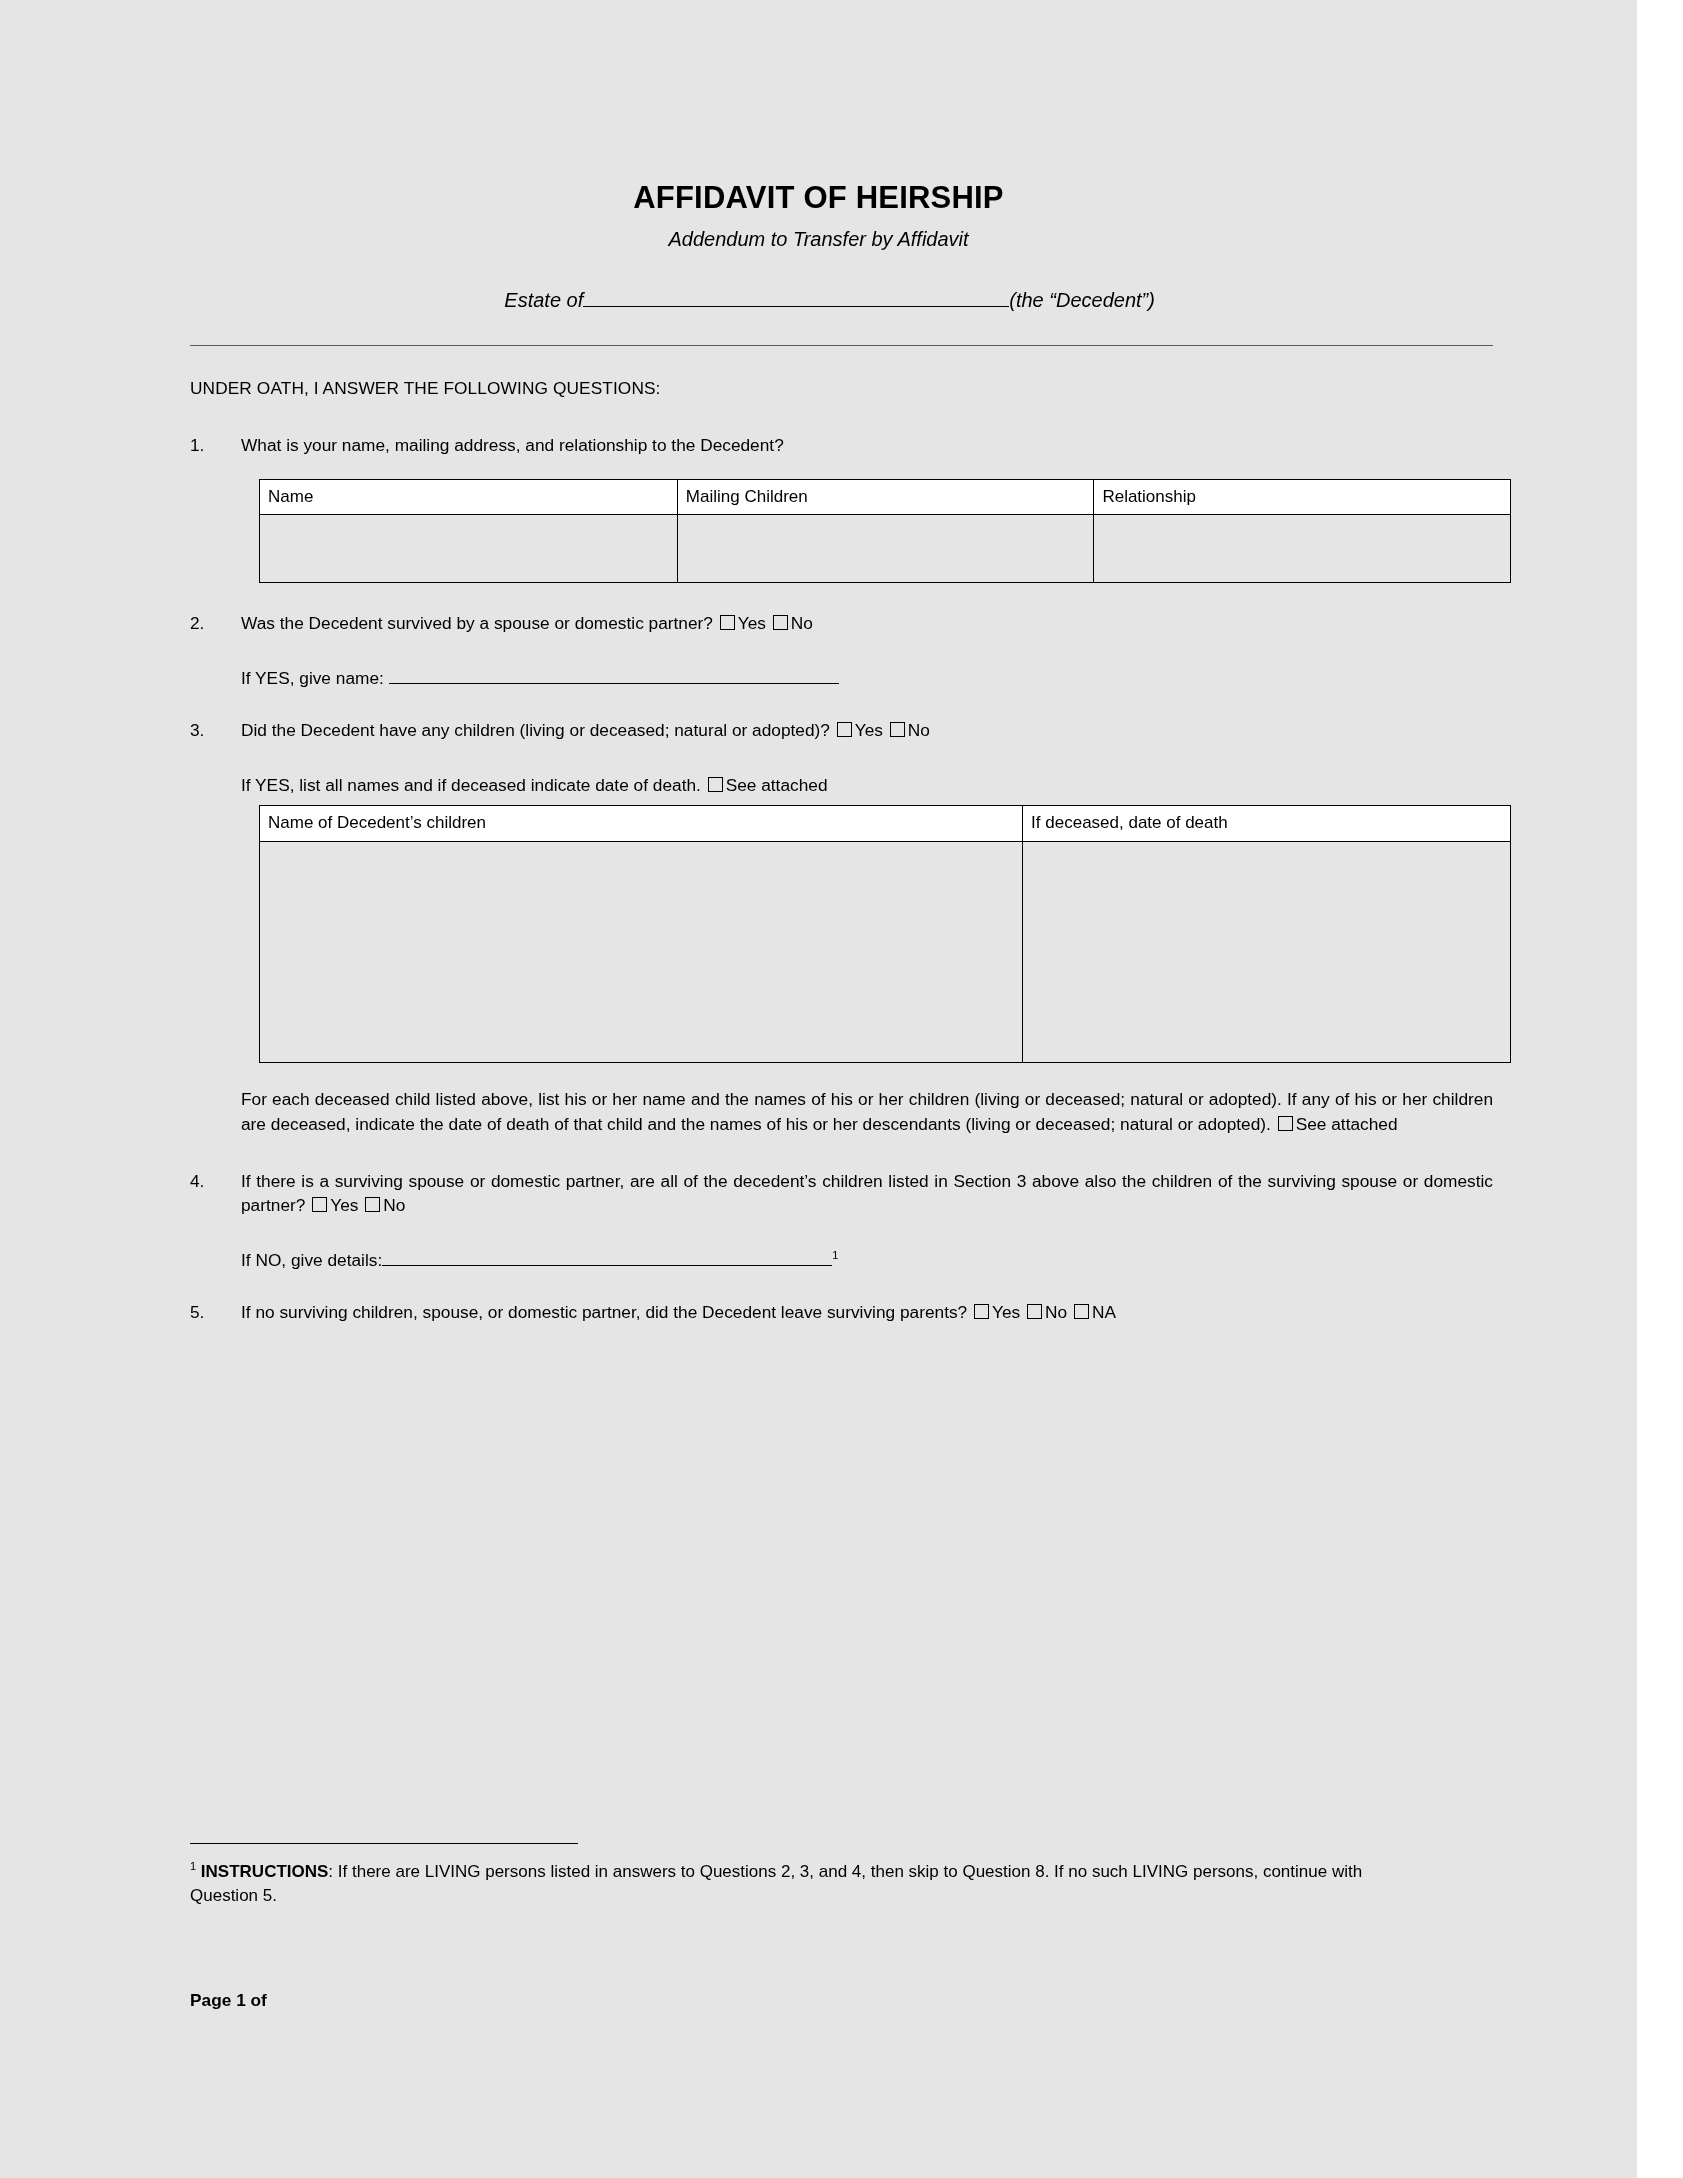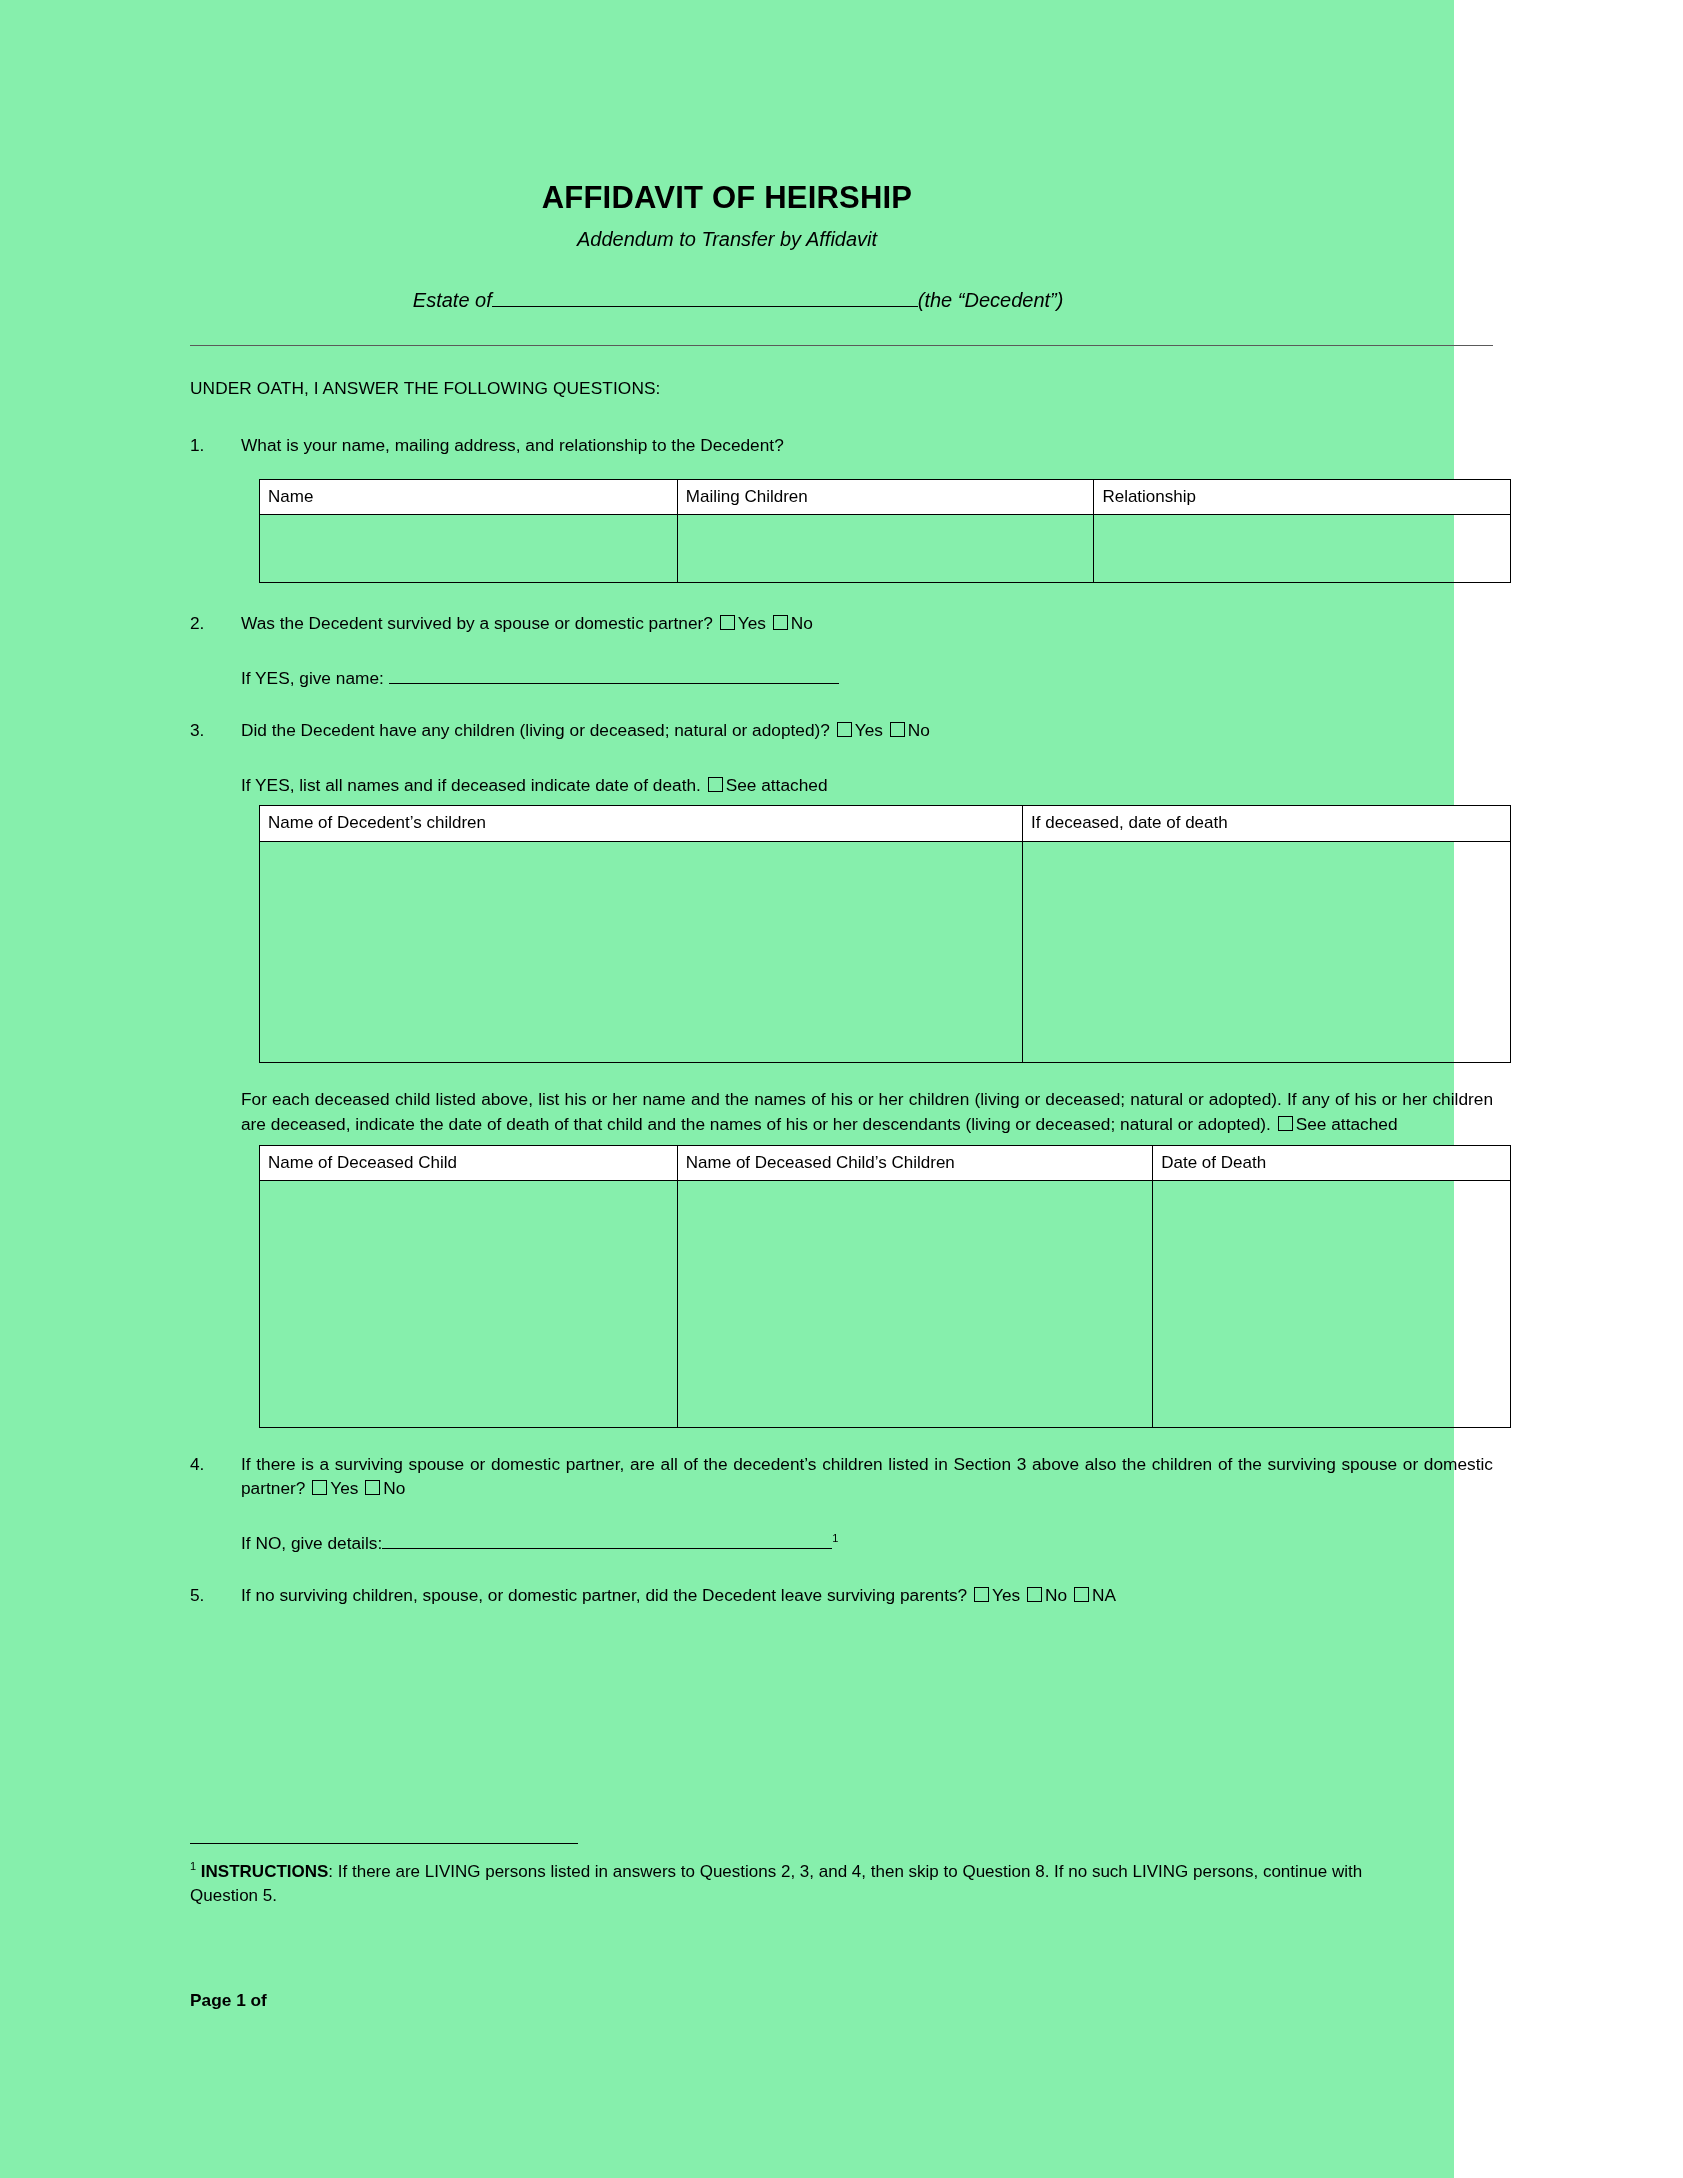--- a/index.html
+++ b/index.html
@@ -11,23 +11,23 @@
     width: 1683px;
     height: 2178px;
     font-family: "Liberation Sans", sans-serif;
     color: #000000;
     position: relative;
     overflow: hidden;
   }
   .page {
     position: absolute;
     left: 0; top: 0;
-    width: 1454px;
+    width: 1637px;
     height: 2178px;
-    background: #86efac;
+    background: #e5e5e5;
   }
   
   .doc-title {
     text-align: center;
     font-size: 31px;
     font-weight: bold;
     letter-spacing: 0.2px;
     margin: 0;
     padding-top: 180px;
   }
@@ -250,34 +250,20 @@
     </tbody>
       </table>
 
     <div class="sp-24"></div>
 
     <div class="para-just">
       <span>For each deceased child listed above, list his or her name and the names of his or her children (living or deceased; natural or adopted). If any of his or her children are deceased, indicate the date of death of that child and the names of his or her descendants (living or deceased; natural or adopted).</span>
       <span class="cb"></span><span>See attached</span>
     </div>
     <div class="sp-8"></div>
-    <table class="form-tbl">
-      <tbody>
-          <tr>
-        <th style="width:33.4%">Name of Deceased Child</th>
-        <th style="width:38%">Name of Deceased Child’s Children</th>
-        <th style="width:28.6%">Date of Death</th>
-      </tr>
-      <tr>
-        <td style="height:246px"></td>
-        <td></td>
-        <td></td>
-      </tr>
-    </tbody>
-      </table>
 
     <div class="sp-24"></div>
 
     <div class="qrow">
       <div class="qnum">4.</div>
       <div class="qtext">
         <span>If there is a surviving spouse or domestic partner, are all of the decedent’s children listed in Section 3 above also the children of the surviving spouse or domestic partner?</span>
         <span class="cb"></span><span>Yes</span>
         <span class="cb"></span><span>No</span>
       </div>

